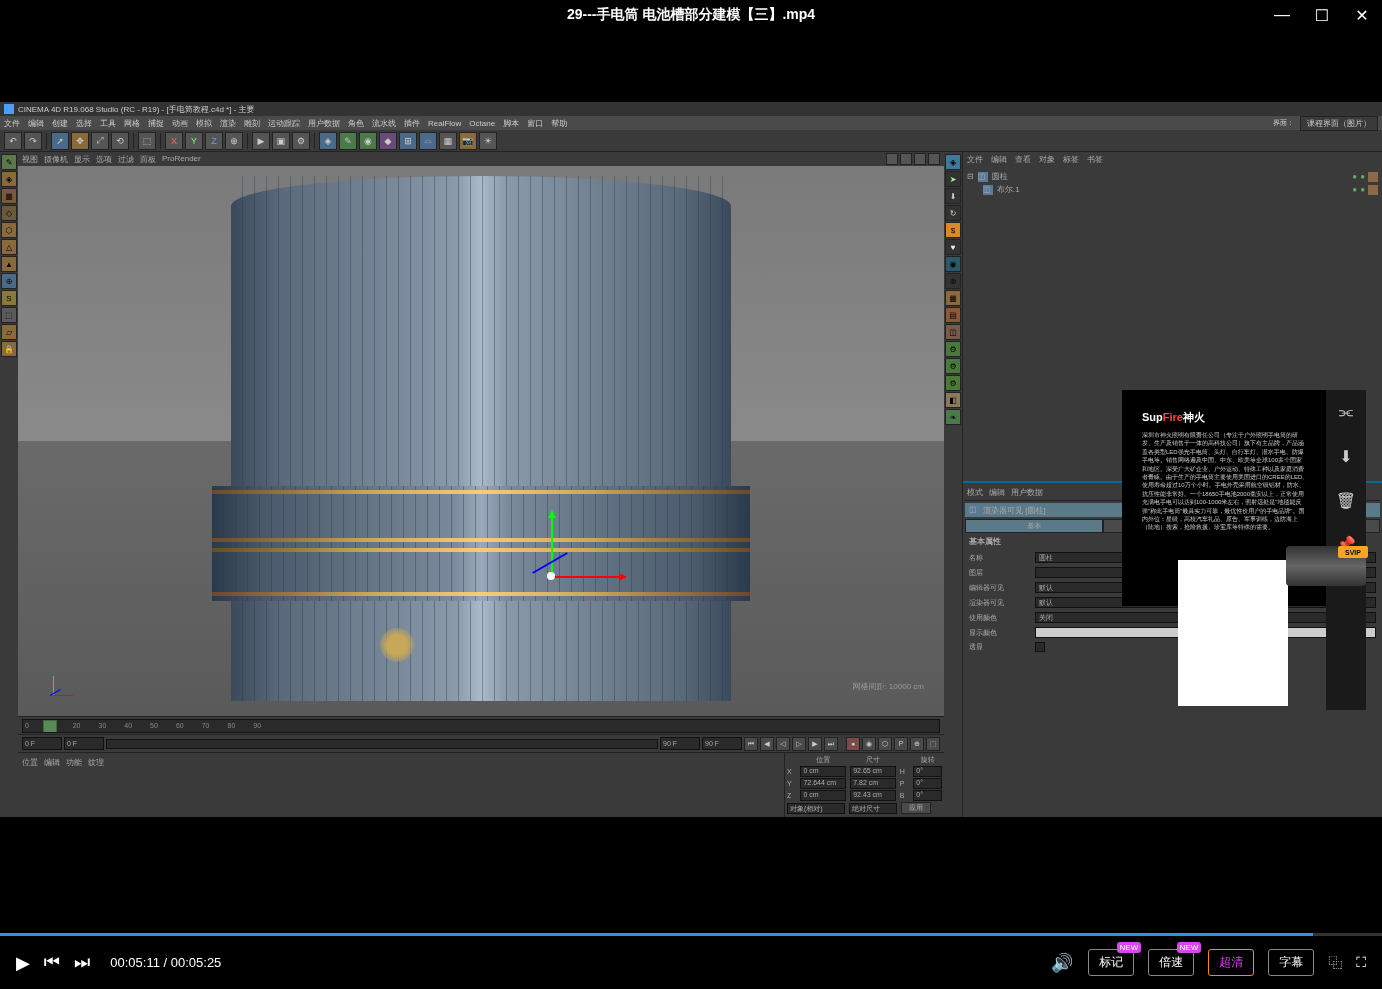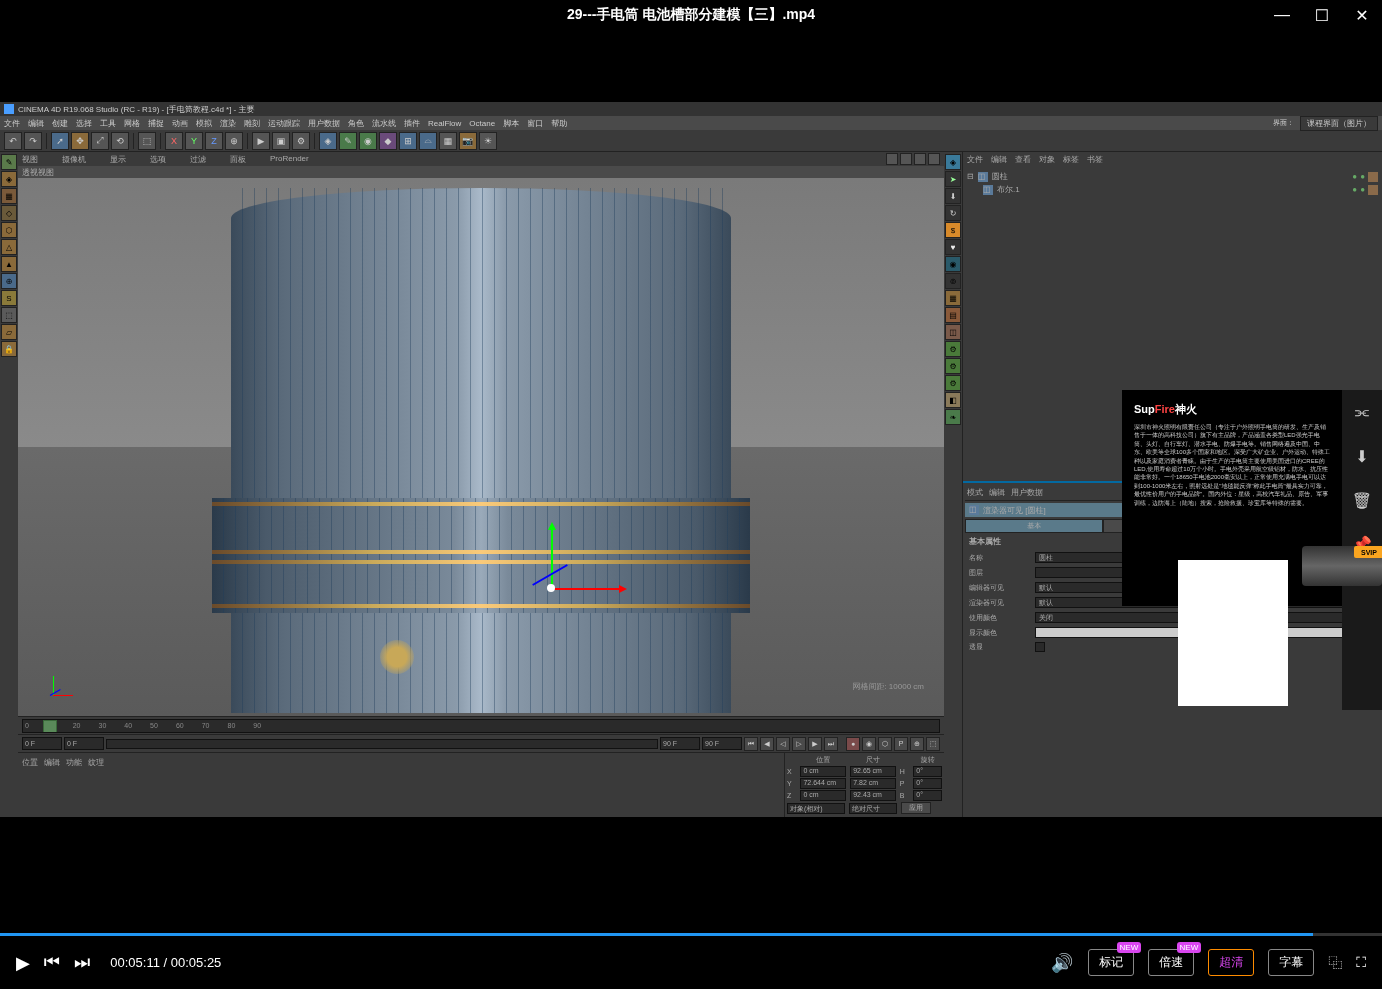--- a/index.html
+++ b/index.html
@@ -21,21 +21,21 @@
 .tb-sep{width:1px;height:16px;background:#222;margin:0 2px}
 .tb-icon.blue{background:#4a6a8a}
 .tb-icon.green{background:#4a7a4a}
 .tb-icon.orange{background:#8a6a3a}
 .tb-icon.purple{background:#6a4a7a}
 .c4d-body{display:flex;height:665px}
 .left-toolbar{width:18px;background:#3a3a3a;display:flex;flex-direction:column;gap:1px;padding:2px 0}
 .left-tb-icon{width:16px;height:16px;margin:0 1px;border:1px solid #222;display:flex;align-items:center;justify-content:center;font-size:8px}
 .viewport-area{flex:1;display:flex;flex-direction:column}
 .viewport-header{height:14px;background:#3a3a3a;display:flex;align-items:center;padding:0 4px;font-size:8px;color:#aaa;gap:8px;justify-content:space-between}
-.vp-tabs{display:flex;gap:24px}
+.vp-tabs{display:flex;gap:6px}
 .vp-icons{display:flex;gap:2px}
 .vp-small-icon{width:12px;height:12px;background:#555;border:1px solid #222}
 .viewport{flex:1;background:linear-gradient(to bottom,#7a7a7a 0%,#8a8a8a 50%,#6a6a6a 50%,#5a5a5a 100%);position:relative;overflow:hidden}
 .cylinder{position:absolute;left:50%;top:10px;transform:translateX(-50%);width:500px;height:525px}
 .cyl-top{width:500px;height:310px;background:linear-gradient(to right,#3a4a5a 0%,#5a6a7a 10%,#8a9aaa 45%,#aabaca 50%,#8a9aaa 55%,#5a6a7a 90%,#3a4a5a 100%);border-radius:250px 250px 0 0/30px 30px 0 0;position:relative}
 .cyl-bulge{width:538px;height:115px;position:absolute;top:310px;left:-19px;background:linear-gradient(to right,#2a3a4a 0%,#4a5a6a 10%,#7a8a9a 45%,#9aaaba 50%,#7a8a9a 55%,#4a5a6a 90%,#2a3a4a 100%)}
 .cyl-ring{height:4px;background:linear-gradient(to right,#6a4a2a,#caaa5a 30%,#faca7a 50%,#caaa5a 70%,#6a4a2a);position:absolute;left:0;right:0}
 .cyl-bottom{width:500px;height:100px;position:absolute;top:425px;background:linear-gradient(to right,#3a4a5a 0%,#5a6a7a 10%,#8a9aaa 45%,#aabaca 50%,#8a9aaa 55%,#5a6a7a 90%,#3a4a5a 100%)}
 .wireframe{position:absolute;top:0;left:0;right:0;bottom:0;background:repeating-linear-gradient(to right,transparent 0,transparent 11px,rgba(30,60,90,0.4) 11px,rgba(30,60,90,0.4) 12px)}
 .gizmo{position:absolute;left:50%;top:340px;width:140px;height:140px}
@@ -76,21 +76,21 @@
 .rp-attributes{flex:1;padding:2px;font-size:8px;color:#aaa;border-top:2px solid #0369a1}
 .rp-attr-tabs{display:flex;gap:6px;padding:2px;border-bottom:1px solid #222}
 .rp-attr-header{height:14px;background:#5a7a8a;display:flex;align-items:center;padding:0 4px;margin:2px 0}
 .rp-tab-row{display:flex;height:14px}
 .rp-tab{flex:1;background:#4a4a4a;border:1px solid #222;font-size:7px;display:flex;align-items:center;justify-content:center}
 .rp-tab.active{background:#5a7a8a}
 .rp-attr-row{display:flex;align-items:center;padding:2px 4px;gap:6px}
 .rp-attr-label{width:60px;font-size:7px}
 .rp-attr-val{flex:1;height:11px;background:#2a2a2a;border:1px solid #111;padding:0 3px;font-size:7px;display:flex;align-items:center}
 .pip-overlay{position:absolute;right:0;top:390px;width:260px;height:320px;display:flex}
-.pip-content{width:220px;height:216px;background:#000;padding:12px;position:relative}
+.pip-content{width:204px;height:216px;background:#000;padding:20px;position:relative}
 .pip-logo{color:#fff;font-size:11px;font-weight:bold;margin-bottom:6px}
 .pip-logo-red{color:#f44}
 .pip-text{color:#ccc;font-size:6px;line-height:1.4}
 .pip-blank{position:absolute;left:56px;bottom:-100px;width:110px;height:146px;background:#fff}
 .pip-flashlight{position:absolute;right:-40px;bottom:20px;width:80px;height:40px;background:linear-gradient(to bottom,#333,#666,#333);border-radius:4px}
 .pip-svip{position:absolute;right:-42px;bottom:48px;width:30px;height:12px;background:#faa520;color:#000;font-size:7px;font-weight:bold;display:flex;align-items:center;justify-content:center;border-radius:2px}
 .pip-sidebar{width:40px;background:#1a1a1a;display:flex;flex-direction:column;align-items:center;gap:24px;padding-top:12px}
 .pip-side-btn{width:20px;height:20px;color:#ccc;display:flex;align-items:center;justify-content:center;font-size:16px;cursor:pointer}
 .video-controls{position:absolute;bottom:0;left:0;right:0;height:56px;background:#000}
 .progress-bar{height:3px;background:#333;position:relative}
@@ -205,23 +205,20 @@
           <span>面板</span>
           <span>ProRender</span>
         </div>
         <div class="vp-icons">
           <div class="vp-small-icon"></div>
           <div class="vp-small-icon"></div>
           <div class="vp-small-icon"></div>
           <div class="vp-small-icon"></div>
         </div>
       </div>
-      <div class="viewport-header" style="height:12px;background:#4a4a4a">
-        <span>透视视图</span>
-      </div>
       <div class="viewport">
         <div class="cylinder">
           <div class="cyl-top">
               <div class="wireframe"></div>
             </div>
           <div class="cyl-bulge">
             <div class="wireframe"></div>
             <div class="cyl-ring" style="top:4px"></div>
             <div class="cyl-ring" style="top:52px"></div>
             <div class="cyl-ring" style="top:62px"></div>

